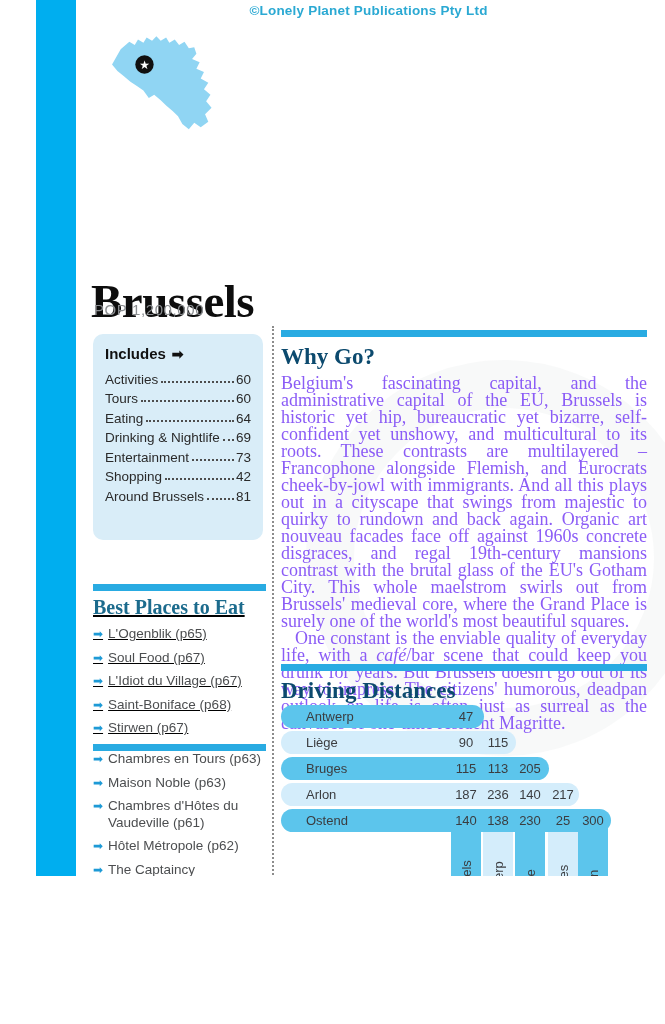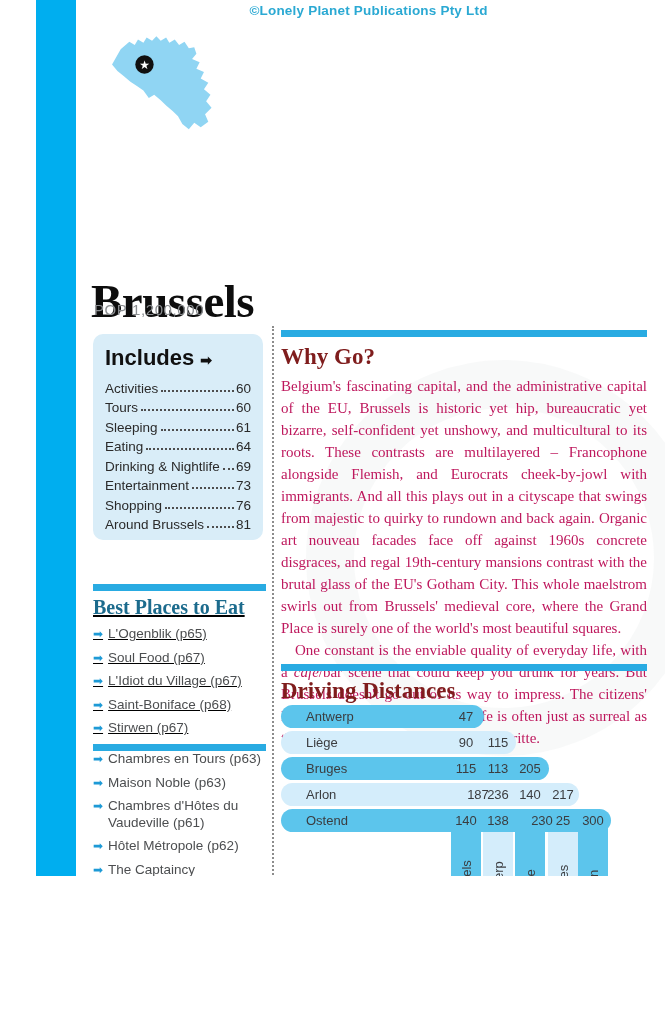--- a/index.html
+++ b/index.html
@@ -22,39 +22,39 @@
     position:absolute;left:55px;top:243px;
     font-family:"Liberation Serif",serif;font-weight:bold;
     font-size:47px;color:#0d0d0d;letter-spacing:-.5px;
   }
   .pop-stat{position:absolute;left:58px;top:301px;font-size:15px;color:#8a8d90;letter-spacing:.6px;}
   
   .includes-box{
     position:absolute;left:57px;top:334px;width:170px;height:206px;
     background:#d9edf8;border-radius:10px;padding:11px 12px 0 12px;box-sizing:border-box;
   }
-  .includes-heading{font-size:22px;font-weight:bold;color:#111;margin-bottom:5px;}
+  .includes-heading{font-size:15px;font-weight:bold;color:#111;margin-bottom:5px;}
   .includes-heading .inc-arrow::before{content:"➡";margin-left:6px;font-size:14px;}
   .inc-row{display:flex;align-items:flex-end;font-size:13.5px;color:#2a2a2a;height:19.5px;}
   .inc-label{white-space:nowrap;}
   .inc-dots{flex:1;border-bottom:2px dotted #4d4d4d;margin:0 2px 4px 3px;min-width:8px;}
   .inc-page{white-space:nowrap;}
   
   .col-divider{position:absolute;left:236px;top:326px;height:680px;width:0;border-left:2px dotted #8c8c8c;}
   
   .rule{height:7px;background:#29abe2;}
   
   .why-go{position:absolute;left:245px;top:330px;width:366px;}
   .sec-heading{
-    font-family:"Liberation Serif",serif;font-weight:bold;color:#7f1d1d;
+    font-family:"Liberation Serif",serif;font-weight:bold;color:#0c4a6e;
     font-size:23px;margin:7px 0 6px 0;line-height:25px;
   }
   .body-text{
-    font-family:"Liberation Serif",serif;font-size:15px;line-height:22px;
-    color:#be185d;text-align:justify;margin:0;
+    font-family:"Liberation Serif",serif;font-size:18px;line-height:17px;
+    color:#8b5cf6;text-align:justify;margin:0;
   }
   .body-text + .body-text{text-indent:14px;margin-top:0;}
   
   .side-section{position:absolute;left:57px;width:173px;}
   .side-heading{
     font-family:"Liberation Serif",serif;font-weight:bold;color:#1c6b8d;
     font-size:20px;line-height:22px;margin:5px 0 8px 0;
   }
   .side-list{list-style:none;margin:0;padding:0;}
   .side-list li{
@@ -116,43 +116,38 @@
       <span class="inc-label">Activities</span>
         <span class="inc-dots"></span>
         <span class="inc-page">60</span>
     </div>
     <div class="inc-row">
       <span class="inc-label">Tours</span>
         <span class="inc-dots"></span>
         <span class="inc-page">60</span>
     </div>
     <div class="inc-row">
-      <span class="inc-label">Sleeping</span>
-        <span class="inc-dots"></span>
-        <span class="inc-page">61</span>
-    </div>
-    <div class="inc-row">
       <span class="inc-label">Eating</span>
         <span class="inc-dots"></span>
         <span class="inc-page">64</span>
     </div>
     <div class="inc-row">
       <span class="inc-label">Drinking &amp; Nightlife</span>
         <span class="inc-dots"></span>
         <span class="inc-page">69</span>
     </div>
     <div class="inc-row">
       <span class="inc-label">Entertainment</span>
         <span class="inc-dots"></span>
         <span class="inc-page">73</span>
     </div>
     <div class="inc-row">
       <span class="inc-label">Shopping</span>
         <span class="inc-dots"></span>
-        <span class="inc-page">76</span>
+        <span class="inc-page">42</span>
     </div>
     <div class="inc-row">
       <span class="inc-label">Around Brussels</span>
         <span class="inc-dots"></span>
         <span class="inc-page">81</span>
     </div>
   </div>
 
   <div class="col-divider"></div>
 
@@ -239,30 +234,30 @@
       <span class="d-val" style="left:200px;">115</span>
     </div>
     <div class="d-row medium" style="top:52px;width:268px;">
       <span class="d-label">Bruges</span>
       <span class="d-val" style="left:168px;">115</span>
       <span class="d-val" style="left:200px;">113</span>
       <span class="d-val" style="left:232px;">205</span>
     </div>
     <div class="d-row light" style="top:78px;width:298px;">
       <span class="d-label">Arlon</span>
-      <span class="d-val" style="left:180px;">187</span>
+      <span class="d-val" style="left:168px;">187</span>
       <span class="d-val" style="left:200px;">236</span>
       <span class="d-val" style="left:232px;">140</span>
       <span class="d-val" style="left:265px;">217</span>
     </div>
     <div class="d-row medium" style="top:104px;width:330px;">
       <span class="d-label">Ostend</span>
       <span class="d-val" style="left:168px;">140</span>
       <span class="d-val" style="left:200px;">138</span>
-      <span class="d-val" style="left:244px;">230</span>
+      <span class="d-val" style="left:232px;">230</span>
       <span class="d-val" style="left:265px;">25</span>
       <span class="d-val" style="left:295px;">300</span>
     </div>
 
     <div class="d-col-label" style="left:170px;">Brussels</div>
     <div class="d-col-label" style="left:202px;">Antwerp</div>
     <div class="d-col-label" style="left:234px;">Liège</div>
     <div class="d-col-label" style="left:267px;">Bruges</div>
     <div class="d-col-label" style="left:297px;">Arlon</div>
   </div>

